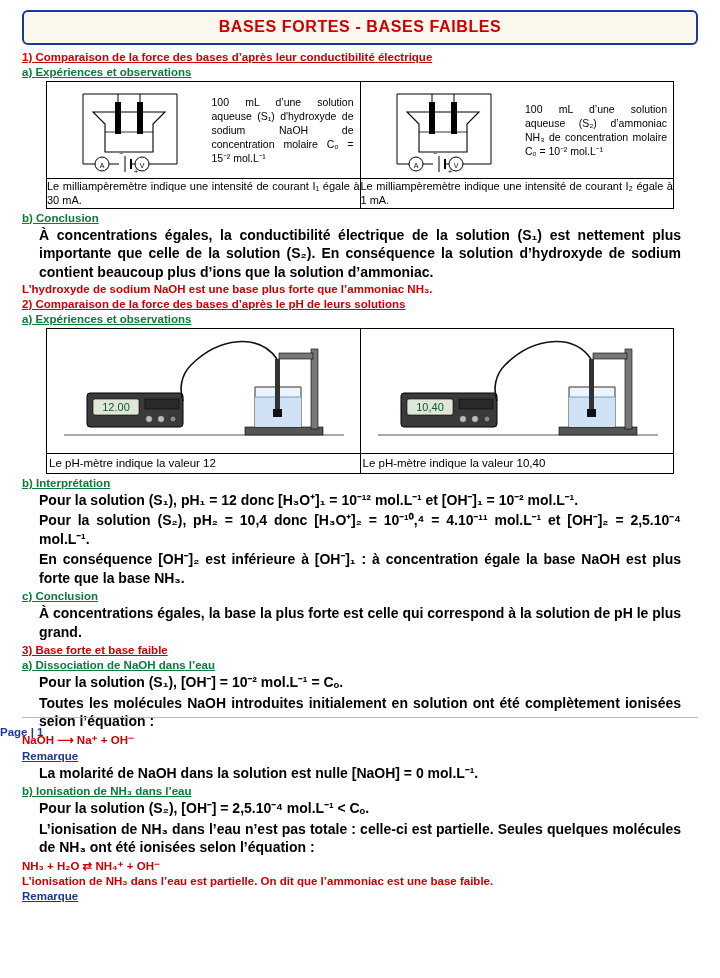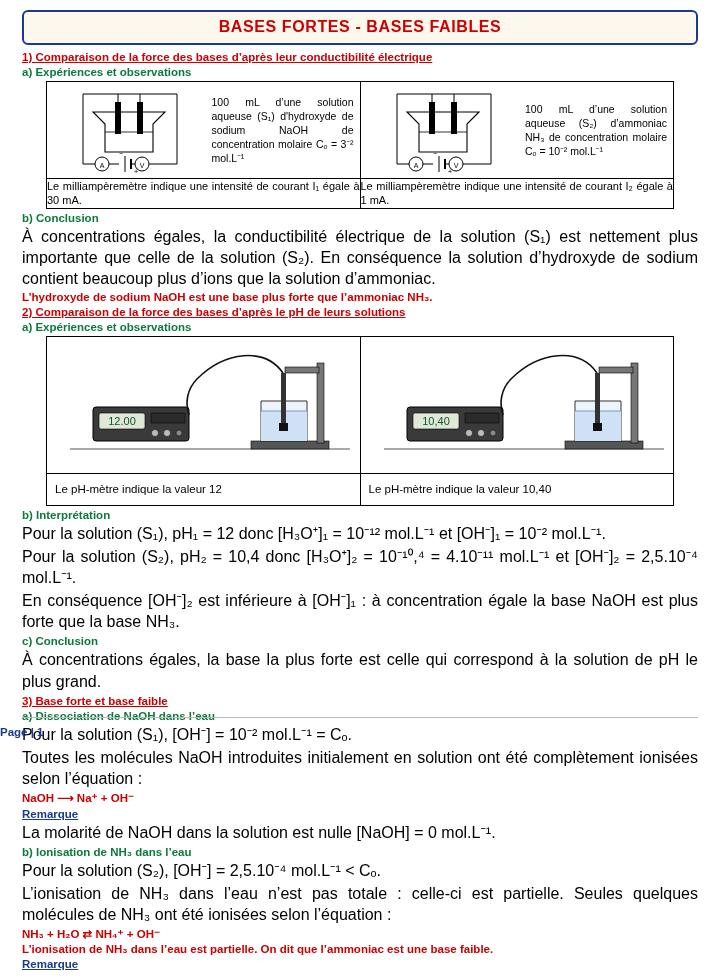--- a/index.html
+++ b/index.html
@@ -48,41 +48,43 @@
   .h-red {
     color: #cc0000;
     font-weight: bold;
     text-decoration: underline;
     font-size: 11.5px;
     margin: 3px 0 2px 0;
   }
   .h-green {
     color: #0b7a3b;
     font-weight: bold;
+    text-decoration: underline;
     font-size: 11.5px;
     margin: 3px 0 2px 0;
   }
   .h-blue {
     color: #1a3a8f;
     font-weight: bold;
     text-decoration: underline;
     font-size: 11.5px;
     margin: 3px 0 2px 0;
   }
   .red-bold {
     color: #cc0000;
     font-weight: bold;
     font-size: 11.5px;
     margin: 2px 0;
   }
   p.body-text {
-    margin: 2px 0;
-    font-size: 16px;
+    margin: 2px 17px;
+    font-size: 14px;
     text-align: justify;
     line-height: 1.32;
+    font-weight: bold;
   }
 
   
   .exp-table {
     border-collapse: collapse;
     width: 628px;
     margin: 3px auto 3px auto;
     table-layout: fixed;
   }
   .exp-table td {
@@ -129,21 +131,21 @@
 
   
   .ph-table {
     border-collapse: collapse;
     width: 628px;
     margin: 3px auto 3px auto;
     table-layout: fixed;
   }
   .ph-table td {
     border: 1px solid #000000;
-    padding: 8px;
+    padding: 2px;
   }
   .ph-fig {
     height: 120px;
     position: relative;
     background: #ffffff;
   }
 
   .footer {
     position: absolute;
     left: 0;
@@ -209,21 +211,21 @@
               <line x1="72" y1="72" x2="72" y2="88" stroke="#000" stroke-width="1"></line>
               <line x1="78" y1="75" x2="78" y2="85" stroke="#000" stroke-width="2"></line>
               <text x="68" y="72" font-size="7" text-anchor="middle" font-family="Liberation Sans, sans-serif">−</text>
               <text x="83" y="90" font-size="8" text-anchor="middle" font-family="Liberation Sans, sans-serif">+</text>
               <circle cx="89" cy="80" r="7" fill="none" stroke="#000" stroke-width="1"></circle>
               <text x="89" y="83.5" font-size="7" text-anchor="middle" font-family="Liberation Sans, sans-serif">V</text>
               <line x1="78" y1="80" x2="82" y2="80" stroke="#000" stroke-width="1"></line>
               <line x1="96" y1="80" x2="104" y2="80" stroke="#000" stroke-width="1"></line>
             </svg>
           </div>
-          <div class="fig-right">100 mL d’une solution aqueuse (S₁) d'hydroxyde de sodium NaOH de concentration molaire  Cₒ = 3⁻² mol.L⁻¹</div>
+          <div class="fig-right">100 mL d’une solution aqueuse (S₁) d'hydroxyde de sodium NaOH de concentration molaire  Cₒ = 15⁻² mol.L⁻¹</div>
         </div>
       </td>
       <td class="exp-cell-fig">
         <div class="fig-split">
           <div class="fig-left">
             <svg width="150" height="92" viewBox="0 0 150 92">
               <path d="M40 28 L112 28 L100 40 L100 68 L52 68 L52 40 Z" fill="none" stroke="#000" stroke-width="1.1"></path>
               <line x1="52" y1="48" x2="100" y2="48" stroke="#000" stroke-width="0.8"></line>
               <rect x="62" y="18" width="6" height="32" fill="#000"></rect>
               <rect x="84" y="18" width="6" height="32" fill="#000"></rect>

